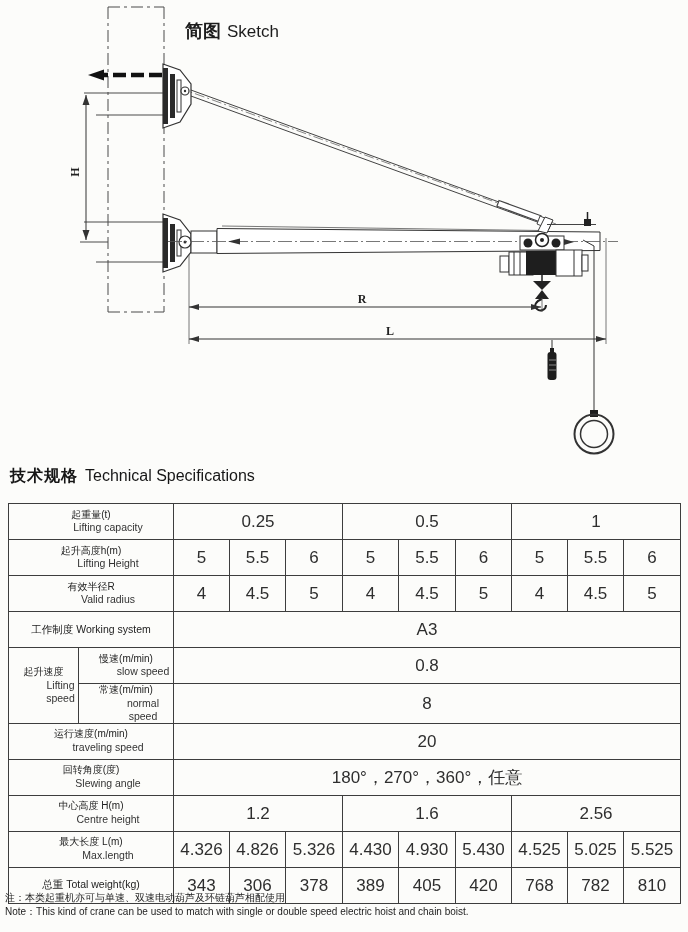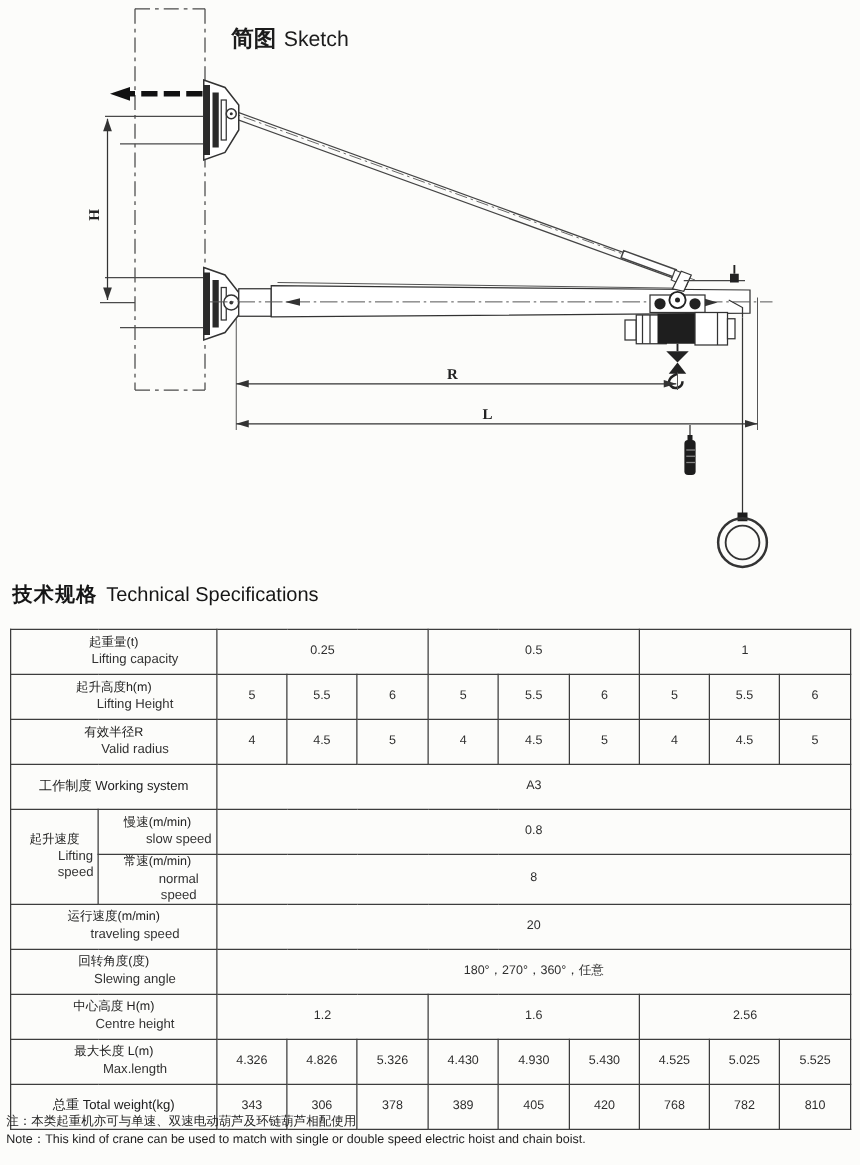--- a/index.html
+++ b/index.html
@@ -24,21 +24,21 @@
     border-collapse:collapse;table-layout:fixed;width:672px;
     color:#2e2e2e;
   }
   .spec-table td{
     border:1.2px solid #3d3d3d;text-align:center;vertical-align:middle;
     font-size:11px;height:35px;padding:0 1px;line-height:1.25;
   }
   .spec-table .lbl .zh{display:block;font-size:10px;color:#222;}
   .spec-table .lbl .en{display:block;font-size:10.5px;color:#333;margin-left:34px;}
   .spec-table .lbl-inline{font-size:10.5px;color:#222;}
-  .spec-table .val{font-size:10px;color:#2e2e2e;}
+  .spec-table .val{font-size:17px;color:#2e2e2e;}
   
   .note{position:absolute;left:5px;top:891px;font-size:10px;line-height:1.4;color:#1d1d1d;}
   .note .zh{font-weight:normal;}
 </style>
 </head>
 <body>
 
 <svg id="sketch" width="688" height="465" viewBox="0 0 688 465">
 
   <g stroke="#4a4a4a" stroke-width="1" stroke-dasharray="12 4 3 4" fill="none">

